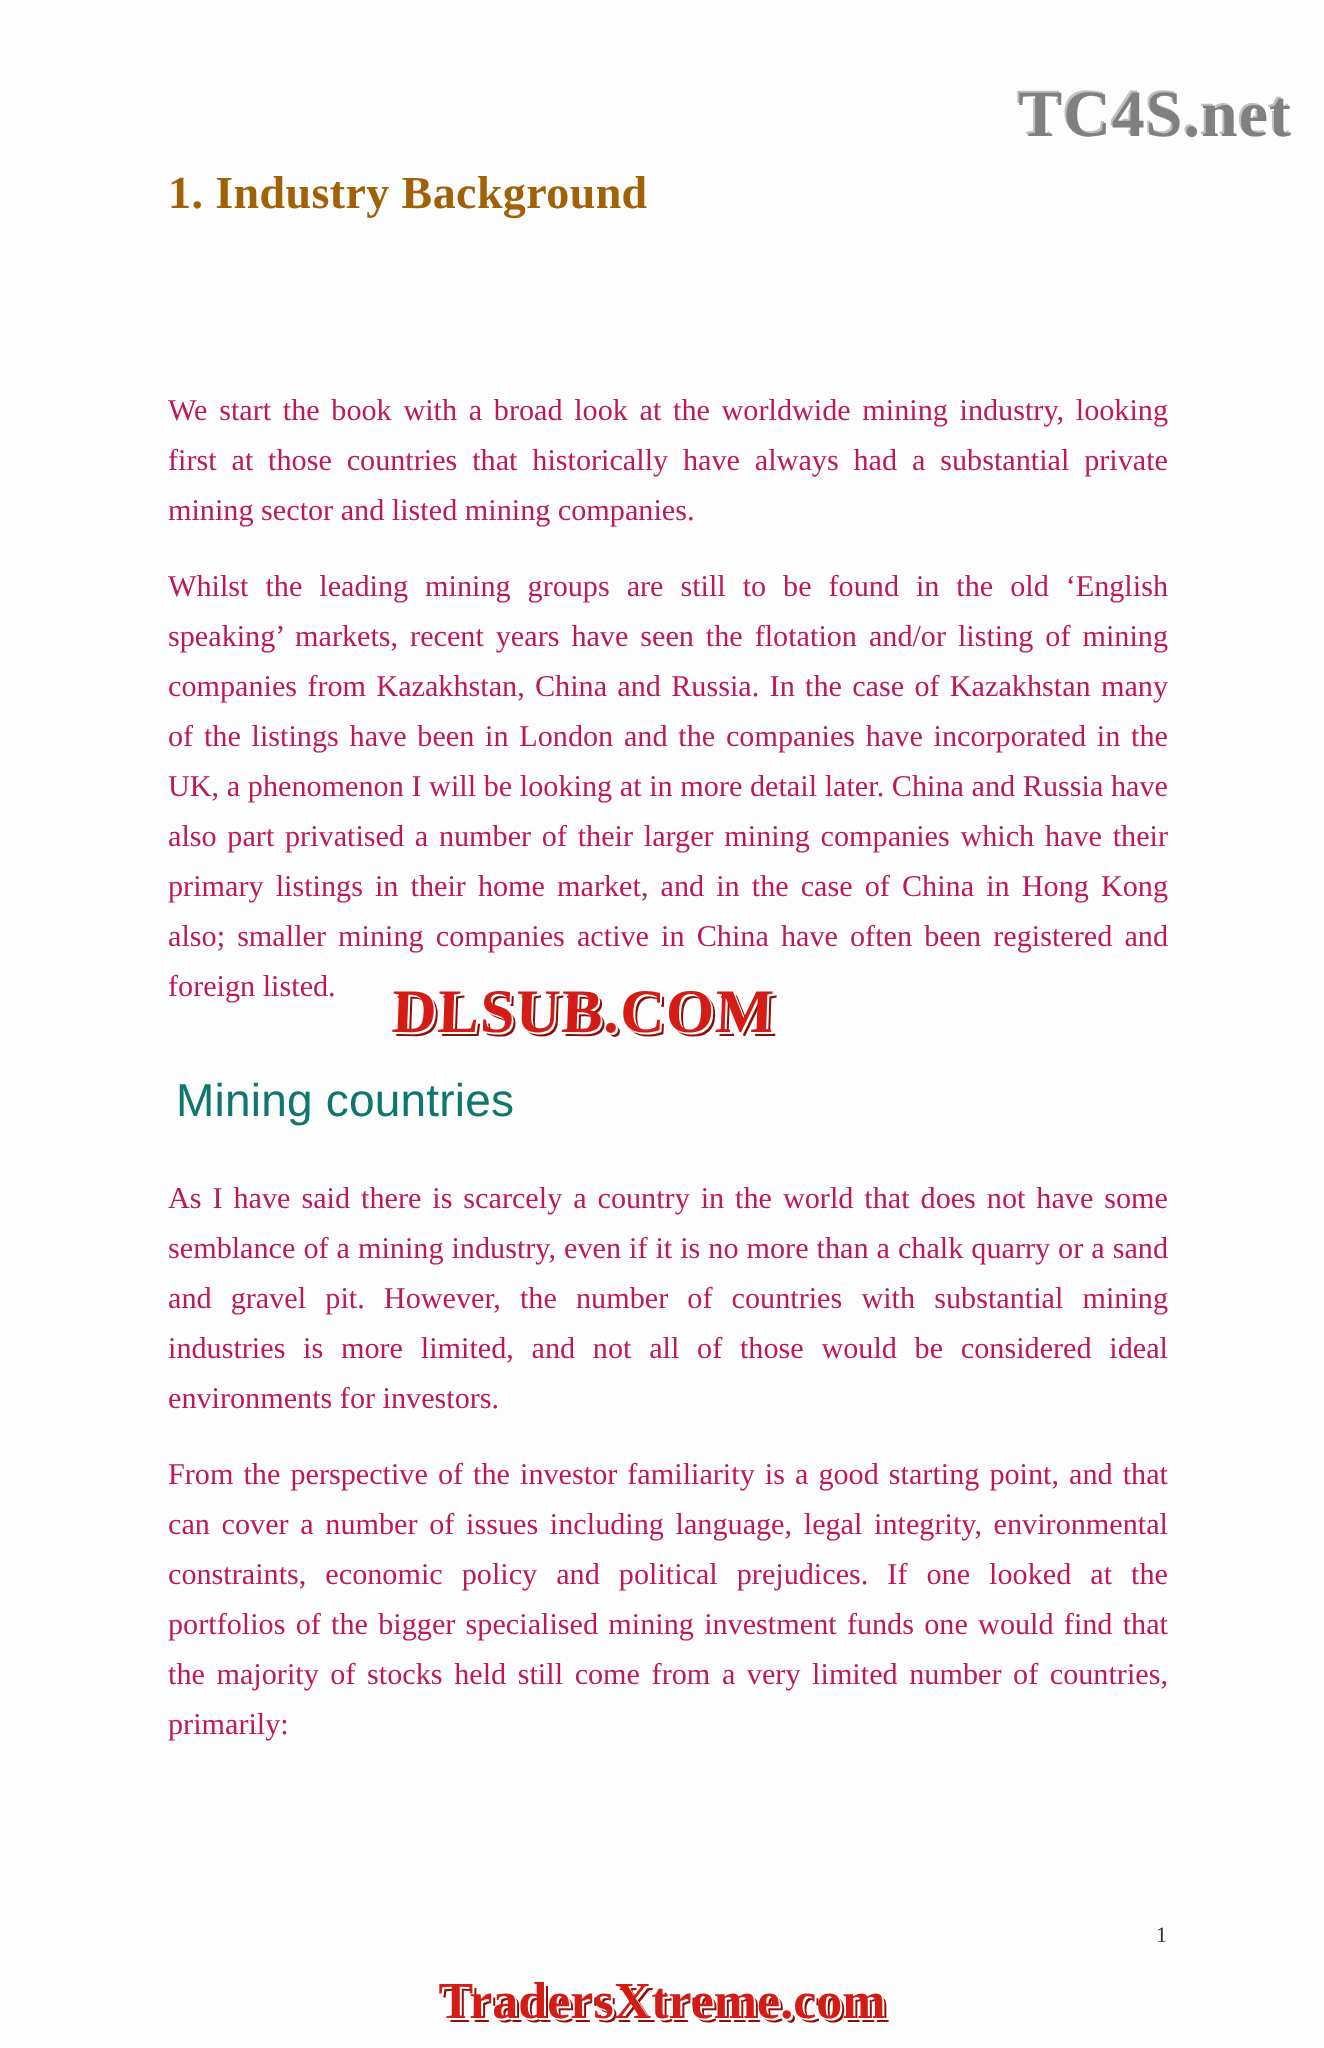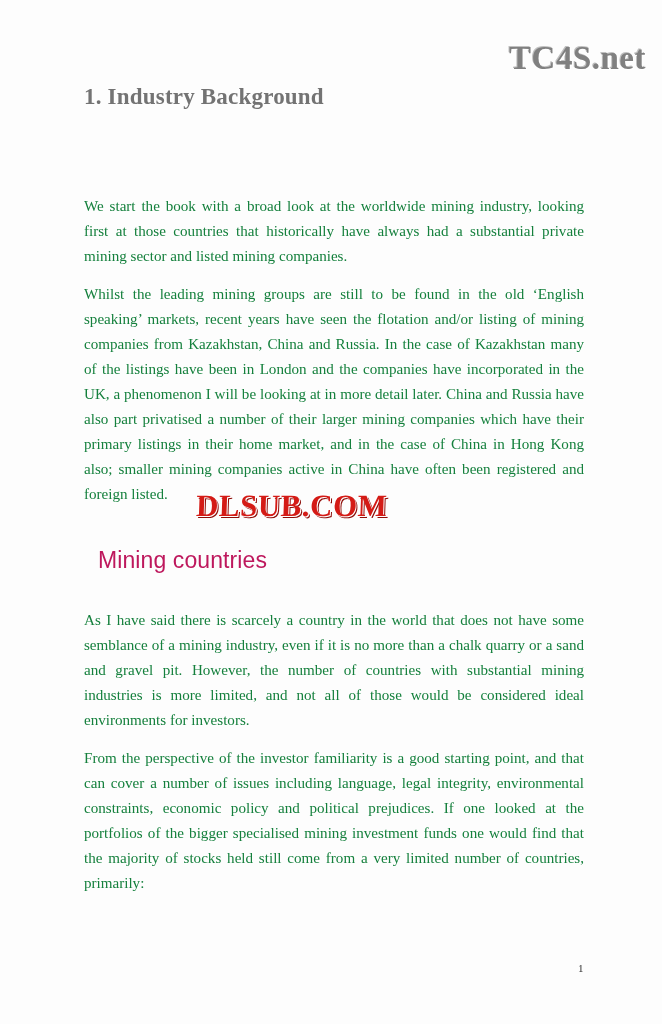--- a/index.html
+++ b/index.html
@@ -77,41 +77,41 @@
     width: 500px;
   }
 
   h1.chapter-title {
     font-family: "Liberation Serif", serif;
     font-weight: bold;
     font-size: 23px;
     margin: 0;
     padding: 0;
     letter-spacing: 0.2px;
-    color: #737373;
+    color: #a16207;
   }
 
   h2.section-title {
     font-family: "Liberation Sans", sans-serif;
     font-weight: normal;
     font-size: 23px;
-    margin: 14px;
+    margin: 4px;
     padding: 0;
-    color: #be185d;
+    color: #0f766e;
     letter-spacing: 0.1px;
   }
 
   p.para {
     font-family: "Liberation Serif", serif;
     font-size: 15.1px;
     line-height: 25px;
     text-align: justify;
     text-justify: inter-word;
     margin: 0;
-    color: #15803d;
+    color: #be185d;
   }
 
   .gap-title-to-body { height: 84px; }
   .gap-para { height: 13px; }
   .gap-before-heading { height: 26px; }
   .gap-after-heading { height: 20px; }
 
   .page-number {
     position: absolute;
     left: 578px;
@@ -151,14 +151,15 @@
     <div class="gap-para"></div>
 
     <p class="para">From the perspective of the investor familiarity is a good starting point, and that can cover a number of issues including language, legal integrity, environmental constraints, economic policy and political prejudices. If one looked at the portfolios of the bigger specialised mining investment funds one would find that the majority of stocks held still come from a very limited number of countries, primarily:</p>
 
   </div>
 
   <div class="wm-mid">DLSUB.COM</div>
 
   <div class="page-number">1</div>
 
+  <div class="wm-bottom">TradersXtreme.com</div>
 
 </div>
 
 </body></html>

